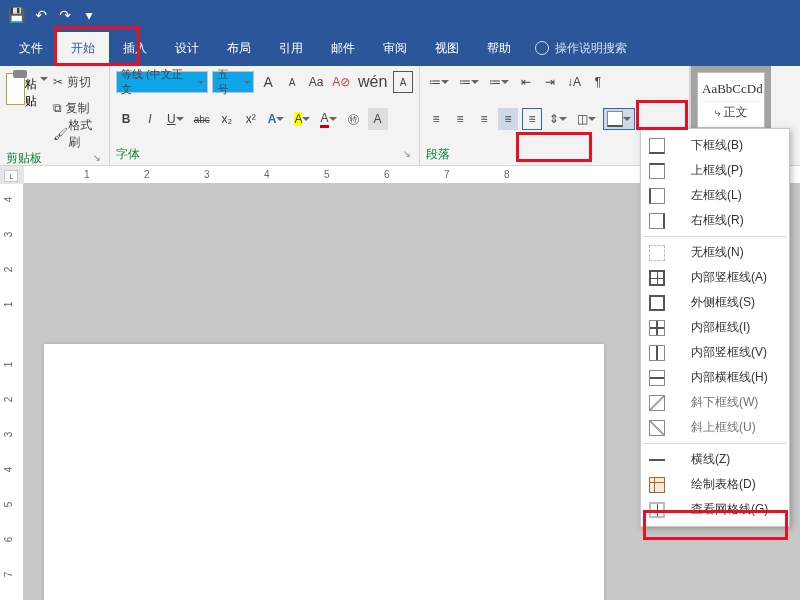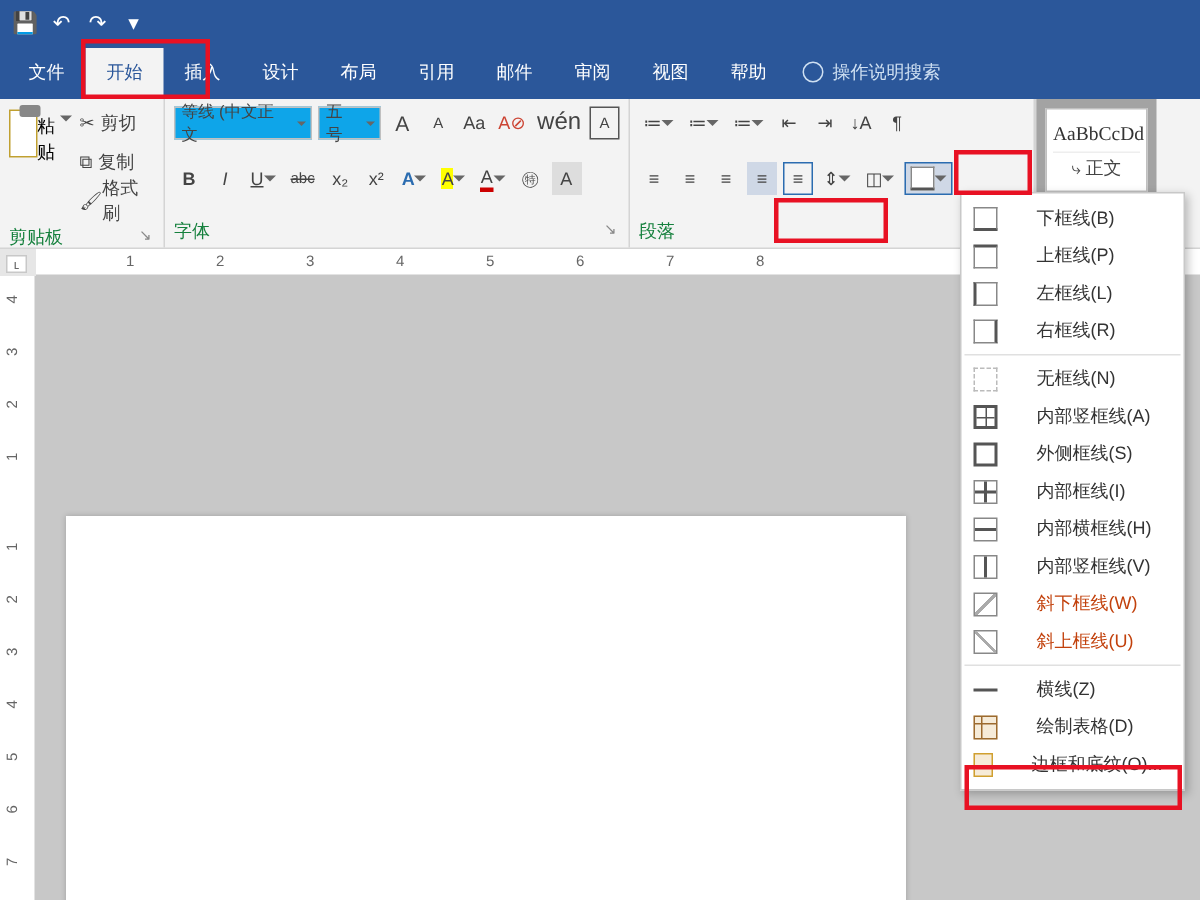--- a/index.html
+++ b/index.html
@@ -29,21 +29,21 @@
 .ruler-v .tick{position:absolute;left:6px;font-size:10px;color:#666;transform:rotate(-90deg)}
 .ruler-corner{position:absolute;left:4px;top:170px;width:14px;height:12px;background:#fff;border:1px solid #c8c8c8;display:flex;align-items:center;justify-content:center;font-size:9px;color:#666}
 .doc-area{position:absolute;left:24px;top:184px;right:0;bottom:0;background:#c8c8c8}
 .page{position:absolute;left:20px;top:160px;width:560px;height:600px;background:#fff;box-shadow:0 0 4px rgba(0,0,0,.2)}
 .styles{border-left:1px solid #d4d4d4;padding:6px;background:#a3a3a3}
 .style-box{border:1px solid #c0c0c0;background:#fff;width:68px;height:56px;padding:4px;text-align:center}
 .style-box .prev{font-size:13px;font-family:serif;color:#333;padding:4px 0}
 .style-box .name{font-size:11px;color:#444;border-top:1px solid #eee;padding-top:2px}
 .dropdown{position:absolute;background:#fff;border:1px solid #c8c8c8;box-shadow:2px 2px 6px rgba(0,0,0,.25);z-index:40;padding:4px 0}
 .dd-item{display:flex;align-items:center;padding:4px 14px 4px 8px;gap:26px;color:#333;white-space:nowrap}
-.dd-item.disabled{color:#c2410c}
+.dd-item.disabled{color:#737373}
 .dd-sep{height:1px;background:#e0e0e0;margin:3px 2px}
 .dd-ico{width:16px;height:16px;border:1px solid #888;display:inline-block;position:relative;background:#fff}
 .u{text-decoration:underline}
 .bd-t{border-top:2px solid #555!important}.bd-b{border-bottom:2px solid #555!important}
 .bd-l{border-left:2px solid #555!important}.bd-r{border-right:2px solid #555!important}
 .bd-n{border:1px dashed #bbb!important}
 .bd-a{border:2px solid #555!important}
 .bd-a::before{content:"";position:absolute;left:6px;top:0;bottom:0;width:1px;background:#555}
 .bd-a::after{content:"";position:absolute;top:6px;left:0;right:0;height:1px;background:#555}
 .bd-o{border:2px solid #555!important}
@@ -267,46 +267,46 @@
     </div>
   <div class="dd-item">
       <span class="dd-ico bd-o"></span>
       <span>外侧框线(S)</span>
     </div>
   <div class="dd-item">
       <span class="dd-ico bd-i"></span>
       <span>内部框线(I)</span>
     </div>
   <div class="dd-item">
+      <span class="dd-ico bd-iv"></span>
+      <span>内部竖框线(V)</span>
+    </div>
+  <div class="dd-item">
       <span class="dd-ico bd-ih"></span>
       <span>内部横框线(H)</span>
-    </div>
-  <div class="dd-item">
-      <span class="dd-ico bd-iv"></span>
-      <span>内部竖框线(V)</span>
     </div>
   <div class="dd-item disabled">
       <span class="dd-ico diag2"></span>
       <span>斜下框线(W)</span>
     </div>
   <div class="dd-item disabled">
       <span class="dd-ico diag1"></span>
       <span>斜上框线(U)</span>
     </div>
   <div class="dd-sep"></div>
   <div class="dd-item">
       <span class="dd-ico hline" style="border:none"></span>
       <span>横线(Z)</span>
     </div>
   <div class="dd-item">
       <span class="dd-ico grid-ico"></span>
       <span>绘制表格(D)</span>
     </div>
   <div class="dd-item">
-      <span class="dd-ico page-ico"></span>
-      <span>边框和底纹(O)...</span>
+      <span class="dd-ico bd-a" style="border-color:#bbb!important"></span>
+      <span>查看网格线(G)</span>
     </div>
 </div>
 
 <div class="hl" style="left:54px;top:26px;width:86px;height:40px"></div>
 <div class="hl" style="left:636px;top:100px;width:52px;height:30px"></div>
 <div class="hl" style="left:516px;top:132px;width:76px;height:30px"></div>
 <div class="hl" style="left:643px;top:510px;width:145px;height:30px"></div>
 
 </body></html>

